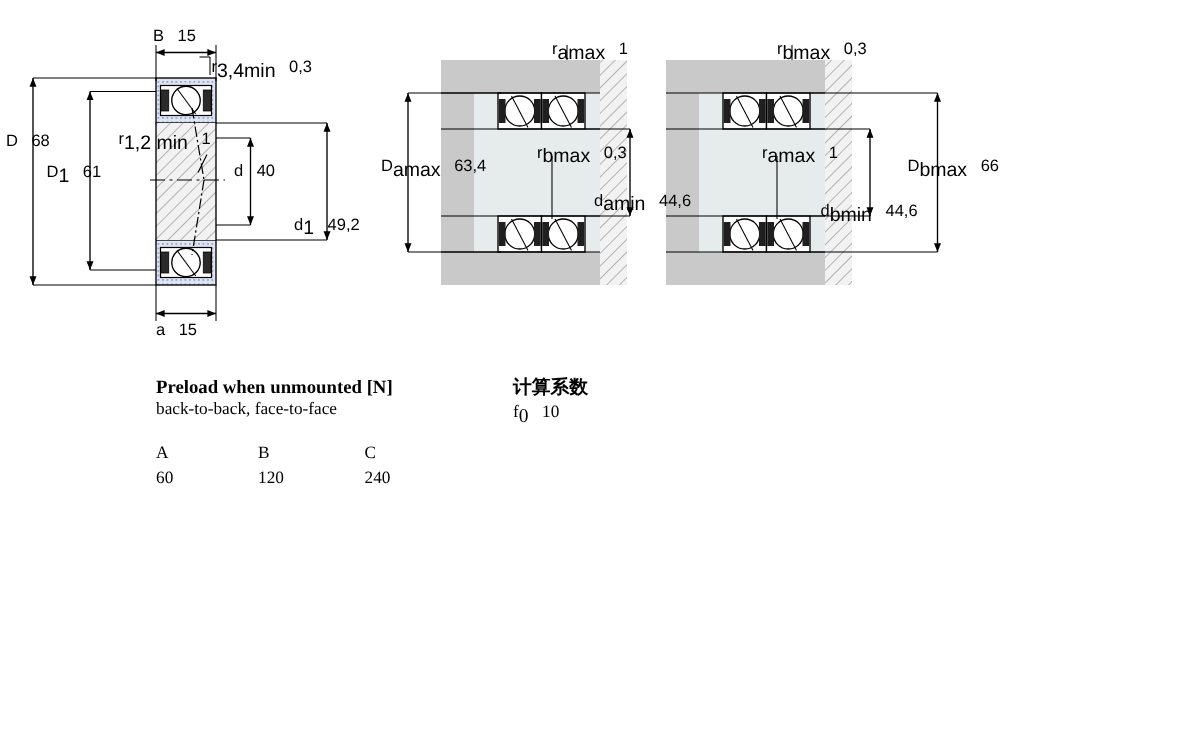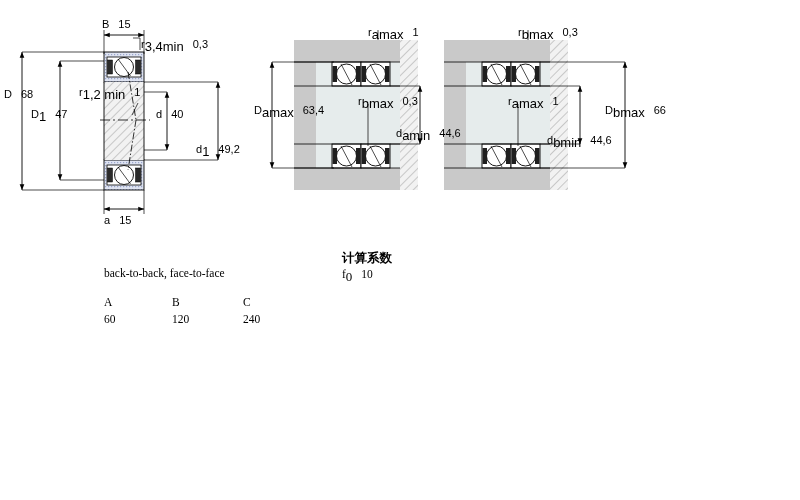--- a/index.html
+++ b/index.html
@@ -250,21 +250,21 @@
 
   <div class="txt" style="left:104px; top:214px;">
     <span>a</span><span class="lbl-val">15</span>
   </div>
 
   <div class="txt" style="left:4px; top:88px;">
     <span>D</span><span class="lbl-val">68</span>
   </div>
 
   <div class="txt" style="left:31px; top:108px;">
-    <span>D</span><span class="sub">1</span><span class="lbl-val">47</span>
+    <span>D</span><span class="sub">1</span><span class="lbl-val">61</span>
   </div>
 
   <div class="txt" style="left:156px; top:108px;">
     <span>d</span><span class="lbl-val">40</span>
   </div>
 
   <div class="txt" style="left:196px; top:143px;">
     <span>d</span><span class="sub">1</span><span class="lbl-val">49,2</span>
   </div>
 
@@ -301,20 +301,21 @@
   </div>
 
   <div class="txt" style="left:605px; top:104px;">
     <span>D</span><span class="sub">bmax</span><span class="lbl-val">66</span>
   </div>
 
   <div class="txt" style="left:547px; top:134px;text-align:right;">
     <span>d</span><span class="sub">bmin</span><span class="lbl-val">44,6</span>
   </div>
 
+  <div class="txt serif-bold" style="left:104px; top:252px;">Preload when unmounted [N]</div>
   <div class="txt serif" style="left:104px; top:267px;">back-to-back, face-to-face</div>
 
   <div class="tbl-cell" style="left:104px; top:296px;">A</div>
   <div class="tbl-cell" style="left:172px; top:296px;">B</div>
   <div class="tbl-cell" style="left:243px; top:296px;">C</div>
 
   <div class="tbl-cell" style="left:104px; top:313px;">60</div>
   <div class="tbl-cell" style="left:172px; top:313px;">120</div>
   <div class="tbl-cell" style="left:243px; top:313px;">240</div>
 

